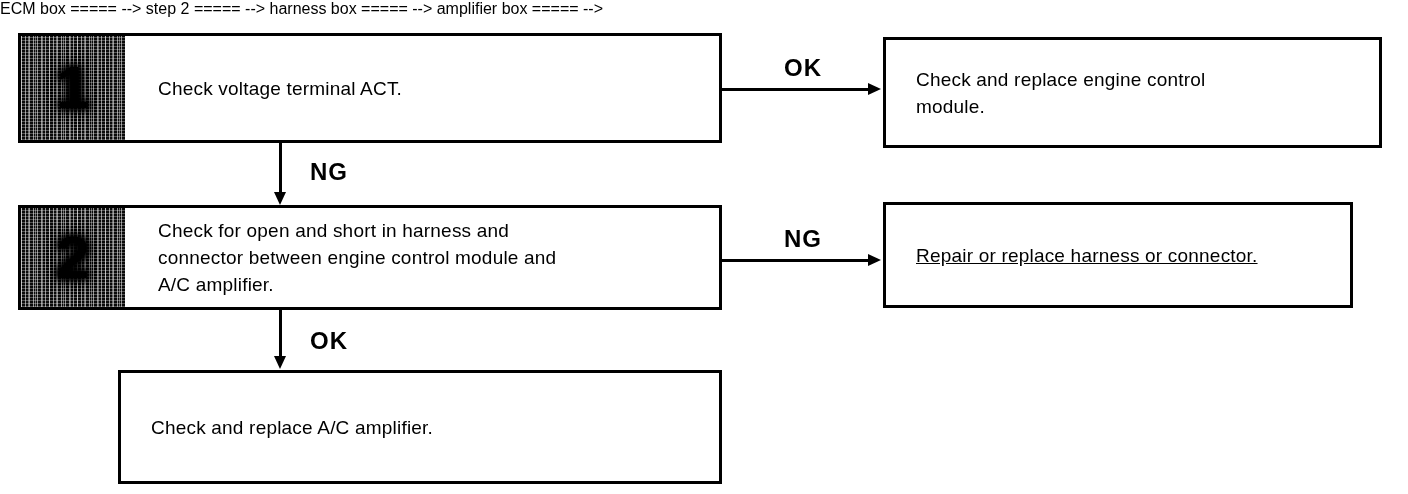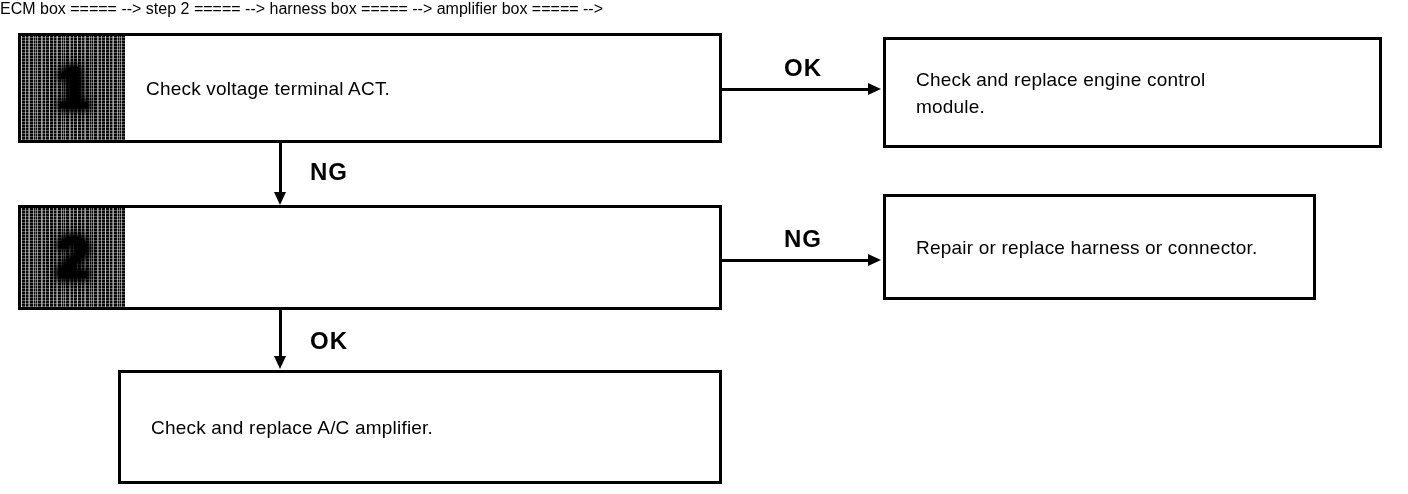--- a/index.html
+++ b/index.html
@@ -67,21 +67,21 @@
     font-weight: 700;
     color: #000000;
     text-shadow:
        0 0 10px #000, 0 0 18px #000,
        2px 0 6px #000, -2px 0 6px #000;
     z-index: 2;
     line-height: 1;
   }
   .box-with-badge .box-text {
     margin-left: 104px;
-    padding-left: 21px;
+    padding-left: 33px;
   }
   .box-plain .box-text {
     padding-left: 30px;
   }
 
   
   .h-line {
     position: absolute;
     height: 3px;
     background: #000000;
@@ -126,35 +126,38 @@
       <span class="badge-num">1</span>
     </div>
     <div class="box-text">Check voltage terminal ACT.</div>
   </div>
 
   
   <div class="box box-with-badge" style="left:18px; top:205px; width:704px; height:105px;">
     <div class="badge">
       <span class="badge-num">2</span>
     </div>
+    <div class="box-text">Check for open and short in harness and
+connector between engine control module and
+A/C amplifier.</div>
   </div>
 
   
   <div class="box box-plain" style="left:118px; top:370px; width:604px; height:114px;">
     <div class="box-text">Check and replace A/C amplifier.</div>
   </div>
 
   
   <div class="box box-plain" style="left:883px; top:37px; width:499px; height:111px;">
     <div class="box-text">Check and replace engine control
 module.</div>
   </div>
 
   
-  <div class="box box-plain" style="left:883px; top:194px; width:433px; height:106px;">
+  <div class="box box-plain" style="left:883px; top:202px; width:470px; height:106px;text-decoration:underline;">
     <div class="box-text">Repair or replace harness or connector.</div>
   </div>
 
    ECM box ===== --&gt;
   <div class="h-line" style="left:722px; top:88px; width:148px;"></div>
   <div class="arrow-right" style="left:868px; top:83px;"></div>
   <div class="edge-label" style="left:784px; top:54px;">OK</div>
 
    step 2 ===== --&gt;
   <div class="v-line" style="left:279px; top:143px; height:52px;"></div>

